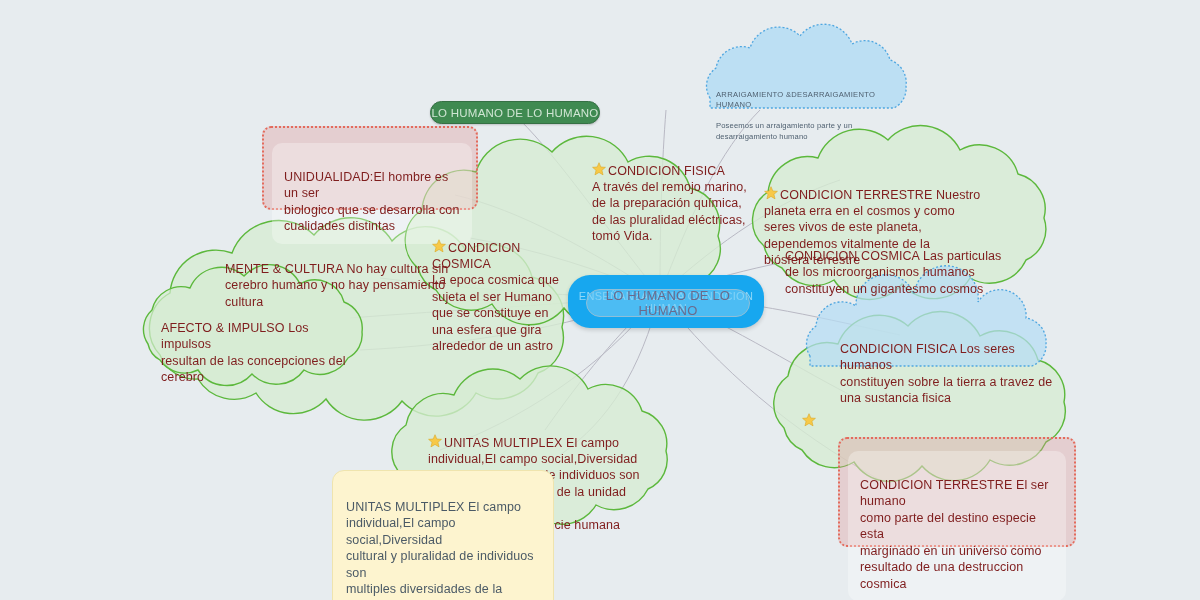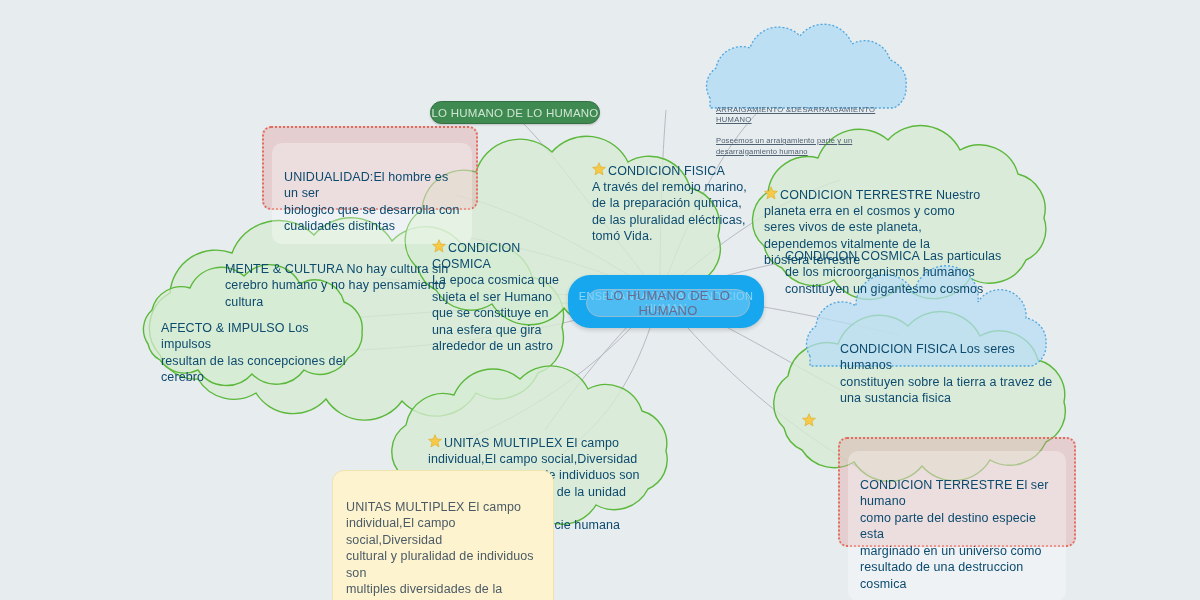--- a/index.html
+++ b/index.html
@@ -40,21 +40,21 @@
     background: rgba(224,150,150,0.34);
     border: 2px dotted #e36b5c;
   }
 
   
   .tbox {
     position: absolute;
     box-sizing: border-box;
     font-size: 12.5px;
     line-height: 16.5px;
-    color: #0c4a6e;
+    color: #7f1d1d;
     letter-spacing: 0.1px;
     white-space: pre-line;
   }
   .tbox.plain { background: transparent; }
   .tbox.soft {
     background: rgba(255,255,255,0.30);
     border-radius: 10px;
     padding: 9px 12px;
   }
   .tbox.yellowcard {
@@ -292,21 +292,21 @@
       <svg viewBox="0 0 20 20" width="14" height="14">
         <polygon points="10,1 12.6,7.1 19.2,7.6 14.2,11.9 15.8,18.4 10,14.9 4.2,18.4 5.8,11.9 0.8,7.6 7.4,7.1" fill="#f7c948" stroke="#d9a520" stroke-width="0.8"></polygon>
       </svg>
     </span><span>CONDICION FISICA
  A través del remojo marino,
 de la preparación química,
 de las pluralidad eléctricas,
 tomó Vida.</span>
   </div>
 
-  <div class="tbox tiny" style="left:716px; top:94px; width:190px;text-decoration:underline;">
+  <div class="tbox tiny" style="left:716px; top:79px; width:190px;">
     <div class="hdr">ARRAIGAMIENTO &amp;DESARRAIGAMIENTO HUMANO</div>
     <div>Poseemos un arraigamiento parte y un
 desarraigamiento humano</div>
   </div>
 
   <div class="tbox plain" style="left:764px; top:153px; width:218px;">
     <span class="star">
       <svg viewBox="0 0 20 20" width="14" height="14">
         <polygon points="10,1 12.6,7.1 19.2,7.6 14.2,11.9 15.8,18.4 10,14.9 4.2,18.4 5.8,11.9 0.8,7.6 7.4,7.1" fill="#f7c948" stroke="#d9a520" stroke-width="0.8"></polygon>
       </svg>

